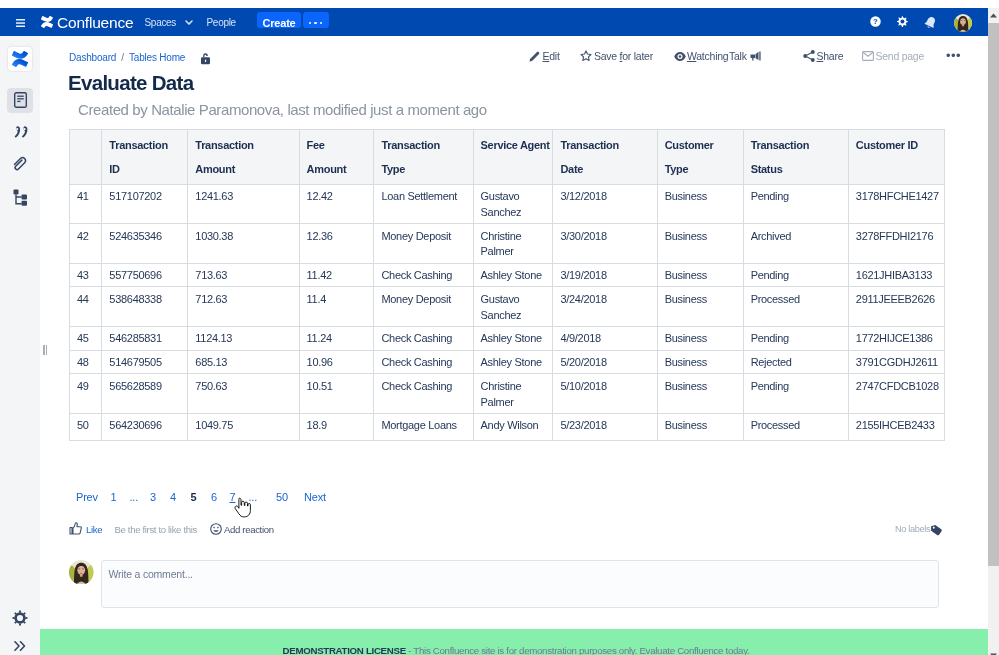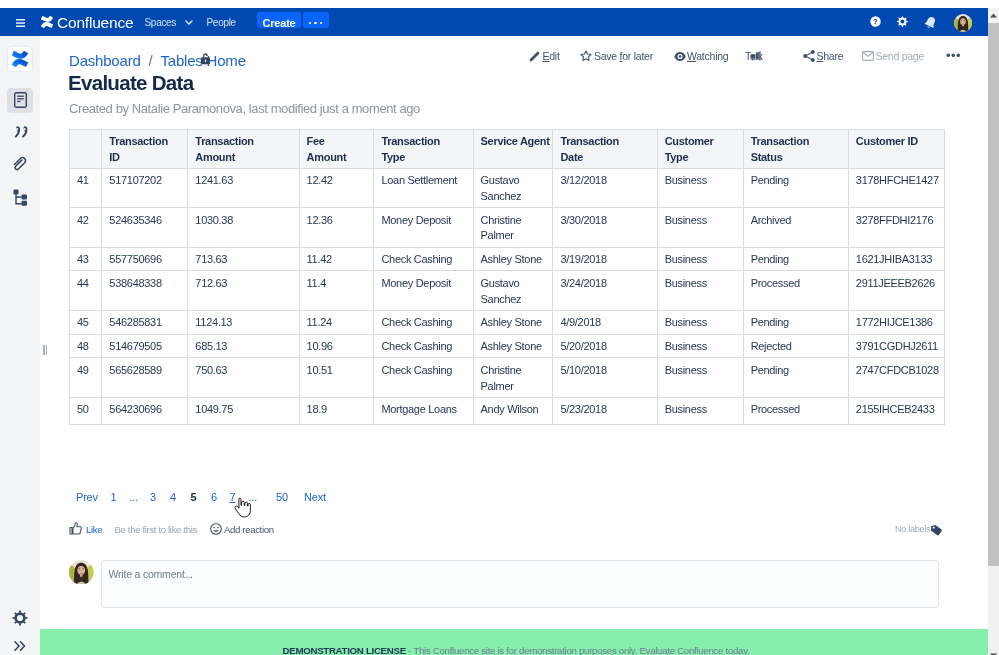--- a/index.html
+++ b/index.html
@@ -28,35 +28,35 @@
 #space-tile { position:absolute; left:8px; top:11px; width:24px; height:24px; background:#fff; border-radius:3px; box-shadow:0 0 2px rgba(9,30,66,0.18); }
 #doc-tile { position:absolute; left:7px; top:51.5px; width:26px; height:25px; background:#dfe1e6; border-radius:4px; }
 
 
 #footer { position:absolute; left:0; top:621px; width:988px; height:30.5px; background:#86efac; }
 #footer .txt { position:absolute; left:22px; top:16px; width:988px; text-align:center; font-size:9.7px; color:#6c7893; letter-spacing:-0.3px; }
 #footer .txt b { color:#253858; }
 #darkstrip { position:absolute; left:0; top:651.5px; width:999px; height:3.5px; background:#57585a; z-index:6; }
 
 
-.bc { font-size:15px; color:#1b64d2; letter-spacing:-0.2px; }
+.bc { font-size:10px; color:#1b64d2; letter-spacing:-0.2px; }
 .bc-sep { color:#6b778c; }
 .actions { position:absolute; top:42px; font-size:10.5px; color:#42526e; letter-spacing:-0.25px; }
 .actions u { text-decoration:underline; }
 .act-grey { color:#a5adba; }
 
 
 #title { position:absolute; left:68px; top:64px; font-size:20.5px; font-weight:bold; color:#15294b; letter-spacing:-0.7px; line-height:22px; }
-#byline { position:absolute; left:69px; top:92.5px; font-size:13px; color:#8b94a1; letter-spacing:-0.4px; }
+#byline { position:absolute; left:78px; top:92.5px; font-size:15px; color:#8b94a1; letter-spacing:-0.4px; }
 
 
 #dtable { position:absolute; left:69px; top:121px; width:876px; border-collapse:collapse; table-layout:fixed;
   font-size:11px; letter-spacing:-0.3px; color:#253858; }
 #dtable th, #dtable td { border:1px solid #d7dbe2; vertical-align:top; text-align:left; font-weight:normal; }
-#dtable th { background:#f4f5f7; font-weight:bold; color:#1d2f51; padding:2.75px 7px; line-height:16px; }
+#dtable th { background:#f4f5f7; font-weight:bold; color:#1d2f51; padding:2.75px 7px; line-height:24px; }
 #dtable td { padding:4.5px 7px 2.5px 7px; line-height:15.75px; }
 #dtable tr:last-child td { padding-bottom:6px; }
 
 
 .pg { position:absolute; top:483px; font-size:11px; color:#1b64d2; letter-spacing:-0.2px; }
 .pg-cur { color:#172b4d; font-weight:bold; }
 
 
 .likerow { position:absolute; top:515.5px; font-size:9.6px; letter-spacing:-0.35px; }
 
@@ -230,21 +230,21 @@
       <circle cx="6" cy="4.5" r="1.3" fill="#42526e"></circle>
     </svg>
 <span class="actions" style="left:687px"><u>W</u>atching</span>
 <svg class="actions abs" style="left:750px;top:42.5px" width="12" height="11" viewBox="0 0 12 11">
       <g fill="#42526e">
         <path d="M0.5 3.5 L5 3.5 L5 7 L3.5 7 L3.5 9.5 L2.2 9.5 L2.2 7 L0.5 7 Z"></path>
         <path d="M5.5 3.2 L8.5 0.8 L8.5 9 L5.5 7.2 Z"></path>
         <rect x="9.3" y="0.5" width="1.3" height="9"></rect>
       </g>
     </svg>
-<span class="actions" style="left:745px">Talk</span>
+<span class="actions" style="left:729px">Talk</span>
 <svg class="actions abs" style="left:802.5px;top:42px" width="12" height="12" viewBox="0 0 12 12">
       <g stroke="#42526e" stroke-width="1.1" fill="#42526e">
         <circle cx="9.8" cy="2" r="1.4"></circle>
         <circle cx="2.2" cy="6" r="1.4"></circle>
         <circle cx="9.8" cy="10" r="1.4"></circle>
         <line x1="2.2" y1="6" x2="9.8" y2="2"></line>
         <line x1="2.2" y1="6" x2="9.8" y2="10"></line>
       </g>
     </svg>
 <span class="actions" style="left:816.5px"><u>S</u>hare</span>

